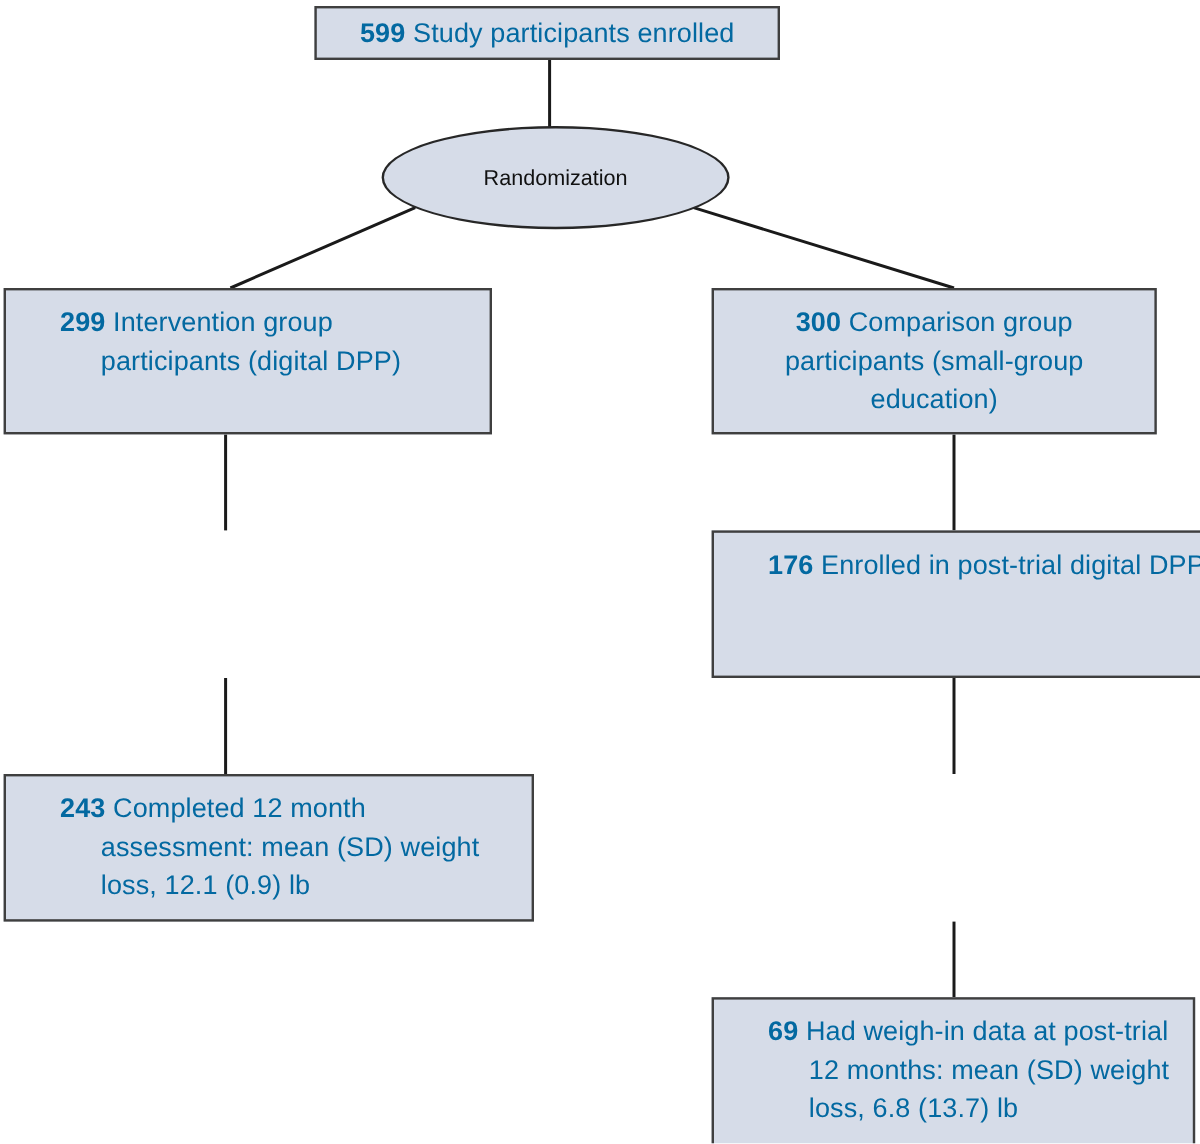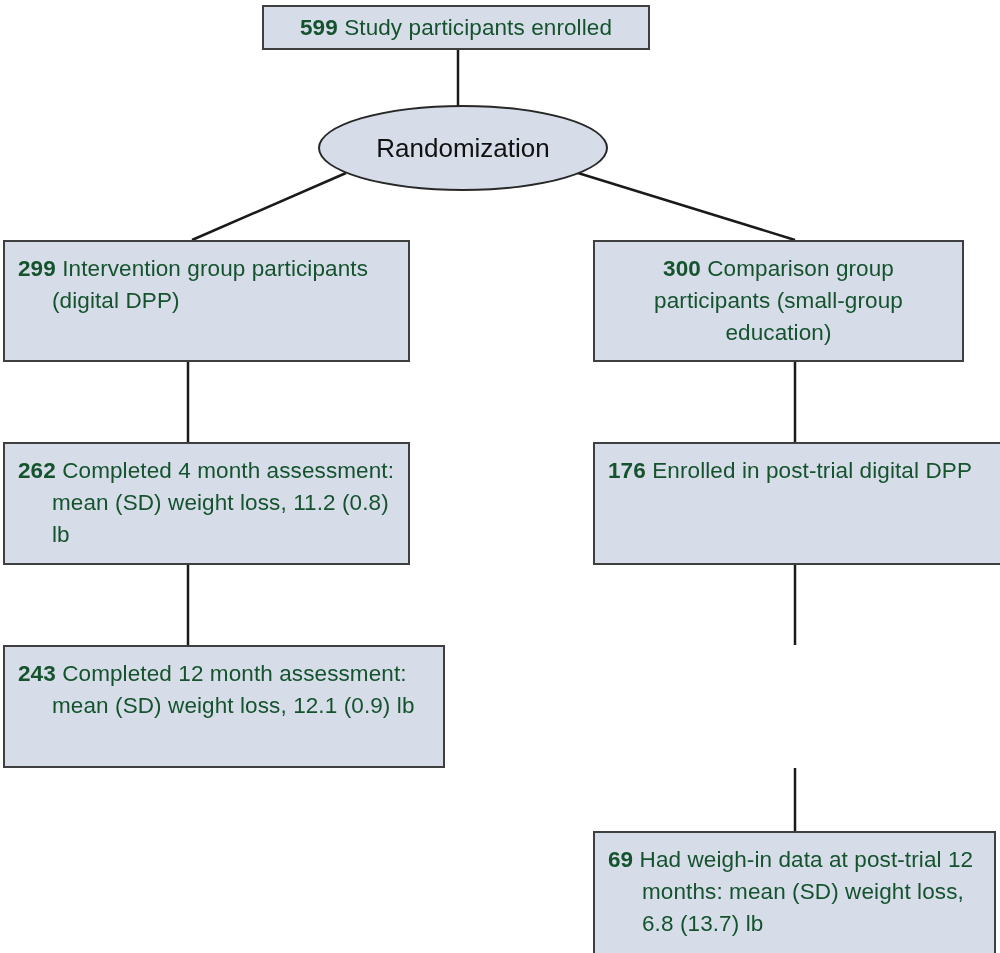--- a/index.html
+++ b/index.html
@@ -30,33 +30,34 @@
     border: 2px solid #3f3f3f;
     display: flex;
     flex-direction: column;
     justify-content: flex-start;
     z-index: 2;
   }
   .node .txt {
     display: block;
     font-size: 22.5px;
     line-height: 1.42;
-    color: #14532d;
+    color: #0369a1;
     letter-spacing: 0.1px;
     white-space: pre-line;
     padding: 0;
   }
   
   .node.hang {
     padding: 11px 10px 10px 13px;
     text-align: left;
   }
   .node.hang .txt {
     padding-left: 34px;
     text-indent: -34px;
+    margin-left: 32px;
   }
   .node.center {
     padding: 11px 10px 10px 10px;
     align-items: center;
     text-align: center;
   }
   .node.center .txt {
     text-align: center;
   }
   .node.midc {
@@ -70,21 +71,21 @@
     box-sizing: border-box;
     background: #d6dce8;
     border: 2px solid #272727;
     border-radius: 50%;
     display: flex;
     align-items: center;
     justify-content: center;
     z-index: 2;
   }
   .ellipse .txt {
-    font-size: 26px;
+    font-size: 18px;
     color: #111111;
   }
 </style>
 </head>
 <body>
 
 <div id="canvas">
 
   <svg id="edges" viewBox="0 0 1000 953" xmlns="http://www.w3.org/2000/svg">
 
@@ -111,23 +112,20 @@
   </div>
 
   <div class="node hang" style="left:3px; top:240px; width:407px; height:122px;">
     <span class="txt"><span class="num">299</span> <span>Intervention group participants (digital DPP)</span></span>
   </div>
 
   <div class="node center" style="left:593px; top:240px; width:371px; height:122px;">
     <span class="txt"><span class="num">300</span> <span>Comparison group participants (small-group education)</span></span>
   </div>
 
-  <div class="node hang" style="left:3px; top:442px; width:407px; height:123px;">
-    <span class="txt"><span class="num">262</span> <span>Completed 4 month assessment: mean (SD) weight loss, 11.2 (0.8) lb</span></span>
-  </div>
 
   <div class="node hang" style="left:593px; top:442px; width:445px; height:123px;">
     <span class="txt"><span class="num">176</span> <span>Enrolled in post-trial digital DPP</span></span>
   </div>
 
   <div class="node hang" style="left:3px; top:645px; width:442px; height:123px;">
     <span class="txt"><span class="num">243</span> <span>Completed 12 month assessment: mean (SD) weight loss, 12.1 (0.9) lb</span></span>
   </div>
 
 

